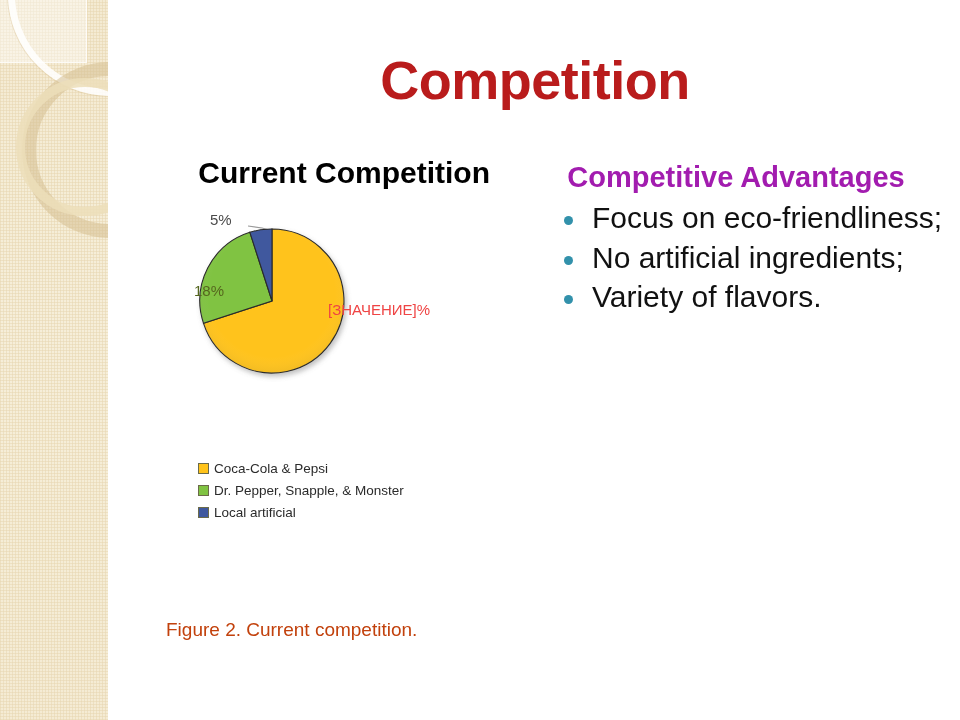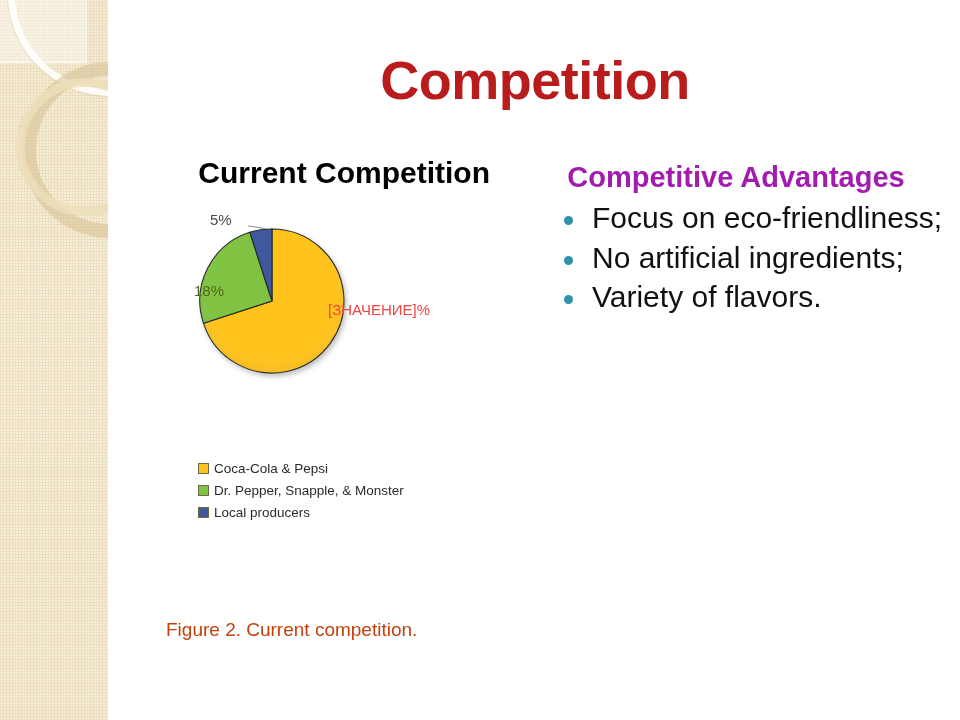--- a/index.html
+++ b/index.html
@@ -243,21 +243,21 @@
     <div class="legend-row">
       <span class="legend-swatch" style="background:#ffc31a"></span>
       <span class="legend-label">Coca-Cola &amp; Pepsi</span>
     </div>
     <div class="legend-row">
       <span class="legend-swatch" style="background:#80c342"></span>
       <span class="legend-label">Dr. Pepper, Snapple, &amp; Monster</span>
     </div>
     <div class="legend-row">
       <span class="legend-swatch" style="background:#3f589e"></span>
-      <span class="legend-label">Local producers</span>
+      <span class="legend-label">Local artificial</span>
     </div>
   </div>
 </div>
 
 <div id="figure-caption">Figure 2. Current competition.</div>
 
 <div id="advantages-block">
   <div id="advantages-title">Competitive Advantages</div>
 
   <ul id="advantages-list">

